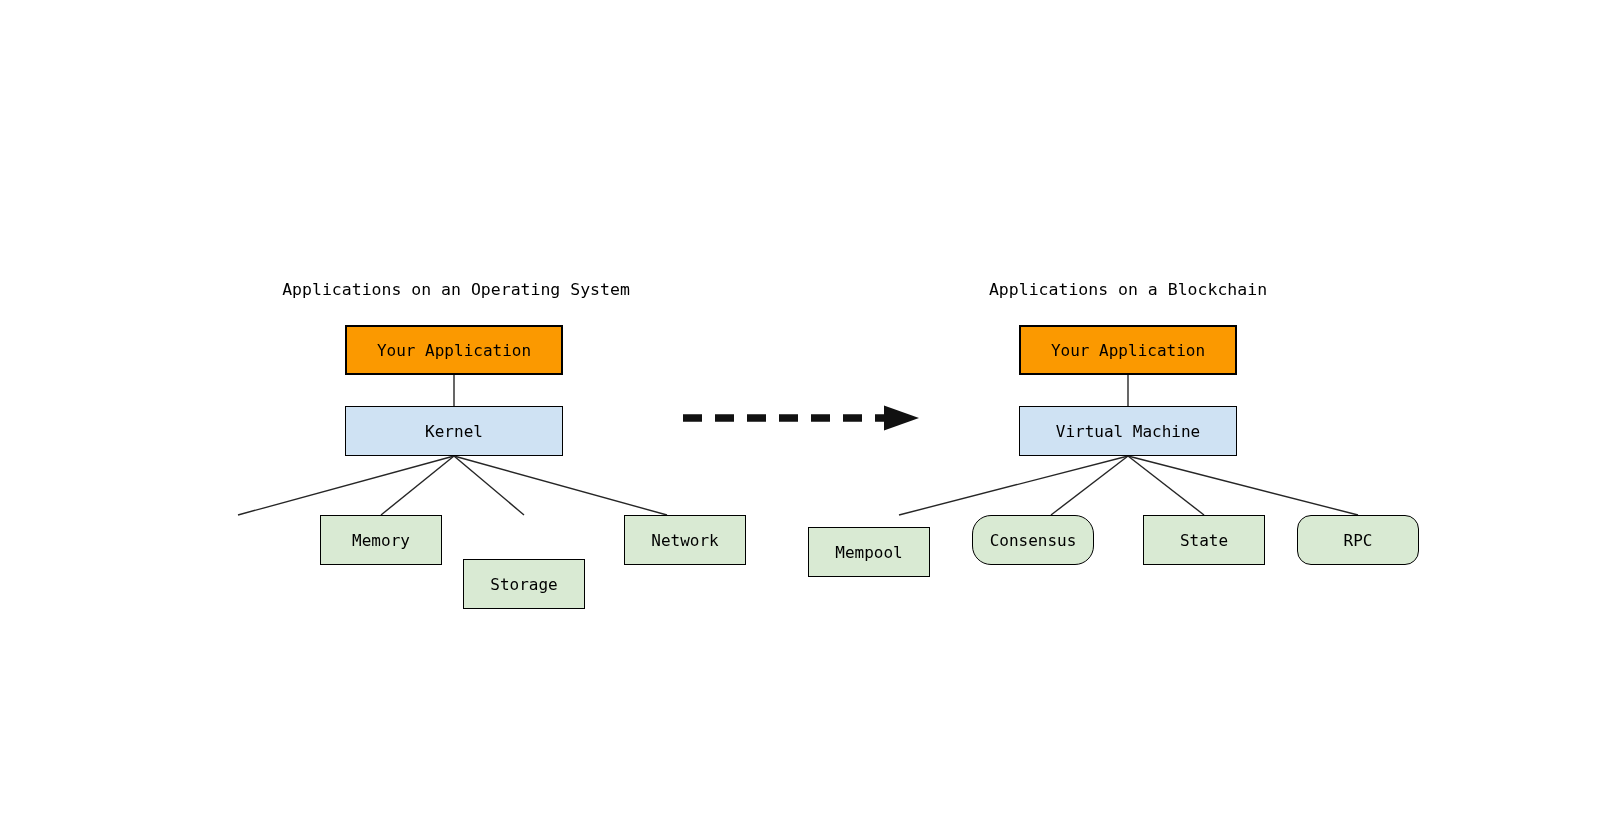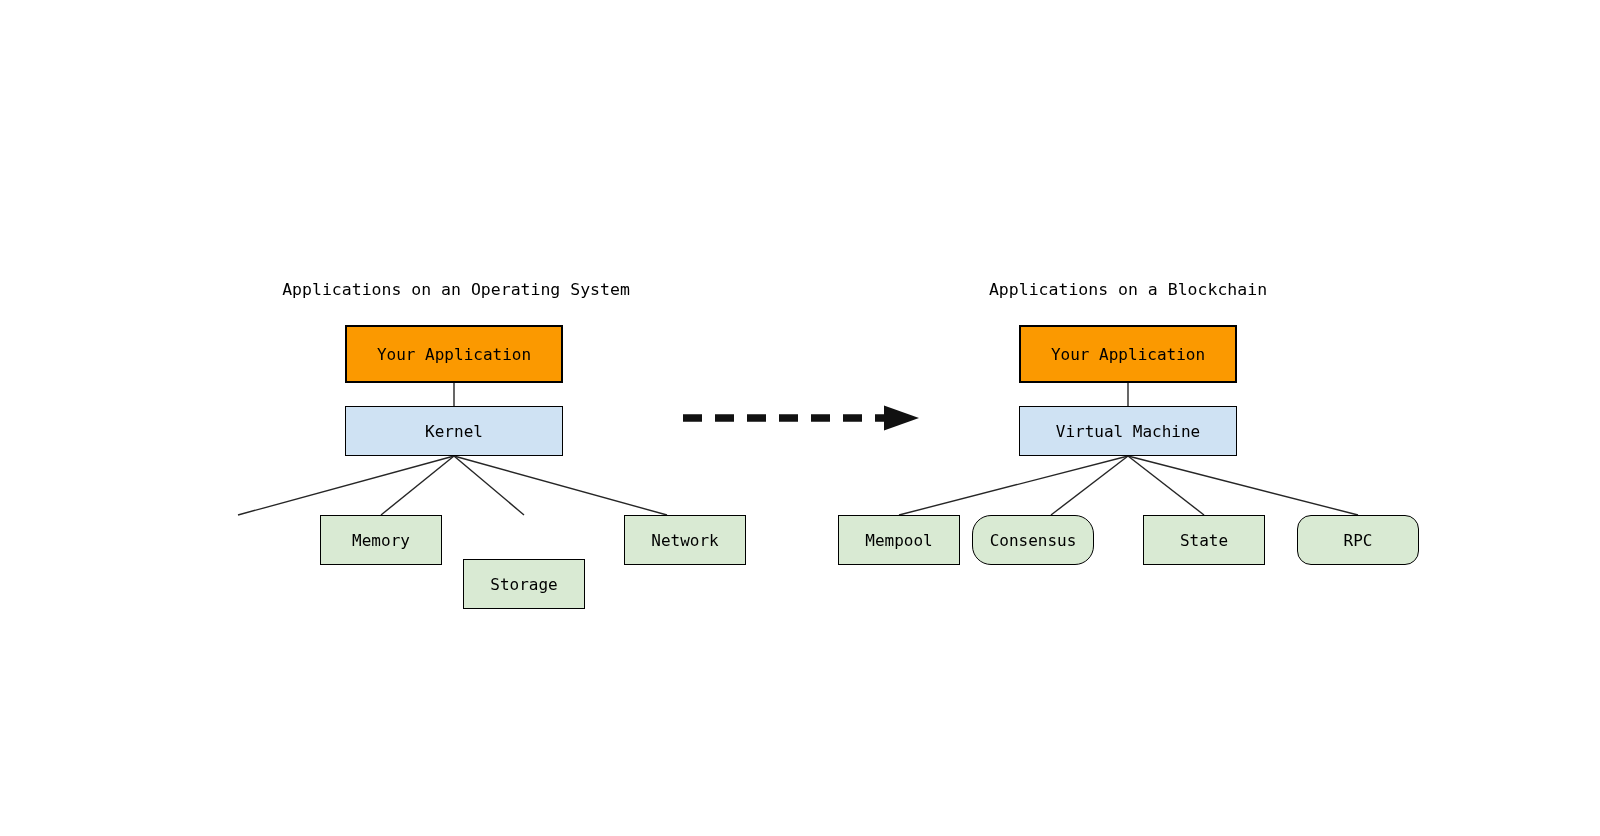--- a/index.html
+++ b/index.html
@@ -39,21 +39,21 @@
     box-sizing: border-box;
     display: flex;
     align-items: center;
     justify-content: center;
     font-size: 16px;
     color: #000000;
     white-space: nowrap;
   }
   .app {
     width: 218px;
-    height: 58px;
+    height: 50px;
     top: 325px;
     background: var(--orange, #FB9900);
     border: 2px solid var(--border, #000);
   }
   .mid {
     width: 218px;
     height: 50px;
     top: 406px;
     background: var(--blue, #CFE2F3);
     border: 1.5px solid var(--border, #000);
@@ -64,21 +64,21 @@
     top: 515px;
     background: var(--green, #D9EAD3);
     border: 1.5px solid var(--border, #000);
   }
   .l-app, .l-mid { left: 345px; }
   .r-app, .r-mid { left: 1019px; }
   .l-c0 { left: 177px; }
   .l-c1 { left: 320px; }
   .l-c2 { left: 463px; margin-top: 44px; }
   .l-c3 { left: 624px; }
-  .r-c0 { left: 838px; }
+  .r-c0 { left: 808px; margin-top: 12px; }
   .r-c1 { left: 972px; border-radius: 19px; }
   .r-c2 { left: 1143px; }
   .r-c3 { left: 1297px; border-radius: 14px; }
 </style>
 </head>
 <body>
 
 <div class="canvas">
 
   <svg class="edges-layer" width="1600" height="836" viewBox="0 0 1600 836" xmlns="http://www.w3.org/2000/svg">

